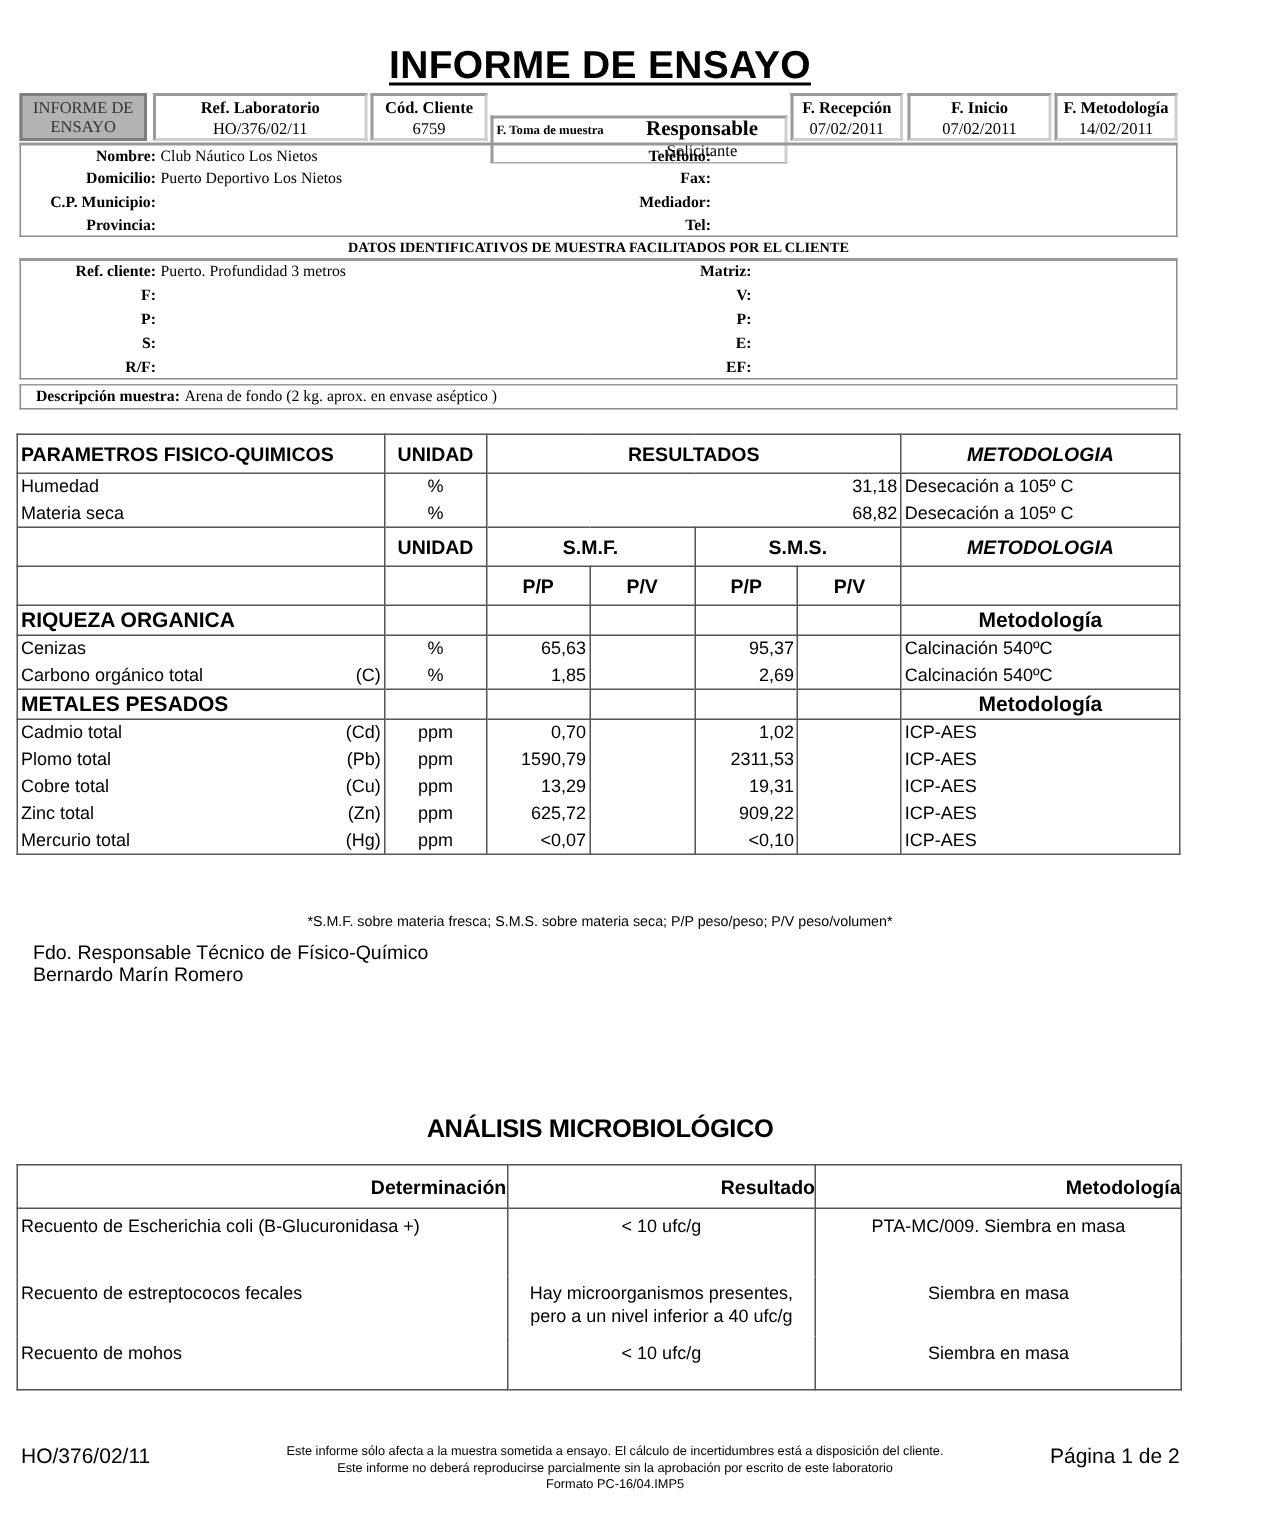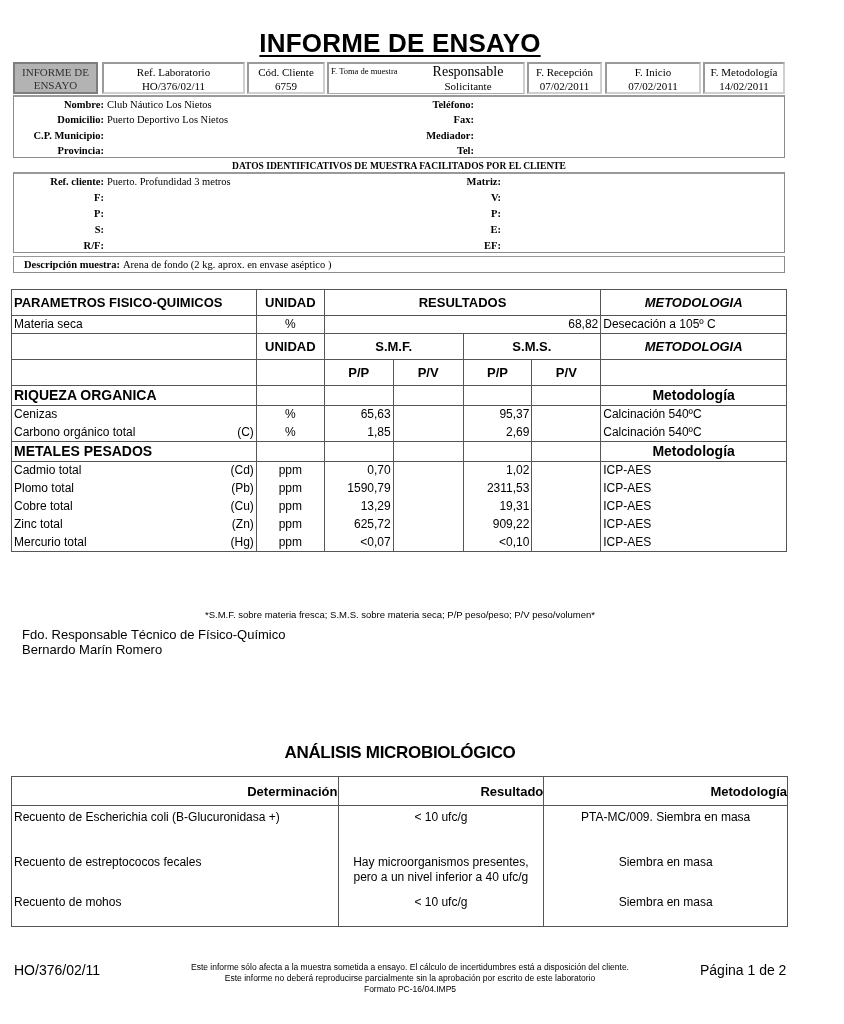--- a/index.html
+++ b/index.html
@@ -5,26 +5,26 @@
   * { box-sizing: border-box; margin: 0; padding: 0; }
   html, body { width: 844px; height: 1024px; background: #ffffff; overflow: hidden; }
   body { position: relative; font-family: "Liberation Sans", sans-serif; color: #000; }
   .abs { position: absolute; }
 
   
   #title { left: 0; width: 800px; top: 28px; text-align: center; font-size: 26px; font-weight: bold; text-decoration: underline; text-underline-offset: 3px; letter-spacing: 0.2px; }
 
   
   .hbox { position: absolute; top: 62px; height: 32px; border: 2px solid #9a9a9a; border-right-color:#cfcfcf; border-bottom-color:#cfcfcf; background:#fff; font-family: "Liberation Serif", serif; font-size: 11px; text-align: center; line-height: 14px; padding-top: 1px; }
-  .hbox .lbl { font-weight: normal; display: block; }
+  .hbox .lbl { font-weight: bold; display: block; }
   .hbox .val { display: block; }
   #hb-informe { background: #b3b3b3; color: #333; font-weight: normal; left: 13px; width: 85px; line-height: 13px; padding-top: 2px; border-color:#7d7d7d; }
   #hb-ref { left: 102px; width: 143px; }
   #hb-cod { left: 247px; width: 78px; }
-  #hb-toma { left: 327px; width: 198px; border-bottom:1px solid #aaa; }
+  #hb-toma { left: 327px; width: 198px; border-bottom:1px solid #aaa;margin-top:15px; }
   #hb-toma .lbl { position: absolute; left: 2px; top: 0; font-size: 8.5px; }
   #hb-toma .resp { position: absolute; left: 84px; width: 110px; top: 1px; }
   #hb-rec { left: 527px; width: 75px; }
   #hb-ini { left: 605px; width: 96px; }
   #hb-fin { left: 703px; width: 82px; }
 
   .panel { position: absolute; border: 1px solid #8c8c8c; border-top: 2px solid #999; font-family: "Liberation Serif", serif; font-size: 10.5px; }
   .row { position: absolute; height: 16px; line-height: 16px; white-space: nowrap; }
   .lab { font-weight: bold; display: inline-block; text-align: right; }
   .v { display: inline-block; padding-left: 3px; }
@@ -135,20 +135,26 @@
       <col style="width:186px">
   </colgroup>
   <tbody>
       <tr class="hdr">
     <td>PARAMETROS FISICO-QUIMICOS</td>
     <td class="c">UNIDAD</td>
     <td class="c" colspan="4">RESULTADOS</td>
     <td class="c it">METODOLOGIA</td>
   </tr>
   <tr>
+    <td>Humedad</td>
+    <td class="c">%</td>
+    <td class="r" colspan="4">31,18</td>
+    <td>Desecación a 105º C</td>
+  </tr>
+  <tr>
     <td>Materia seca</td>
     <td class="c">%</td>
     <td class="r" colspan="4">68,82</td>
     <td>Desecación a 105º C</td>
   </tr>
   <tr class="hdr">
     <td></td>
     <td class="c">UNIDAD</td>
     <td class="c" colspan="2">S.M.F.</td>
     <td class="c" colspan="2">S.M.S.</td>

